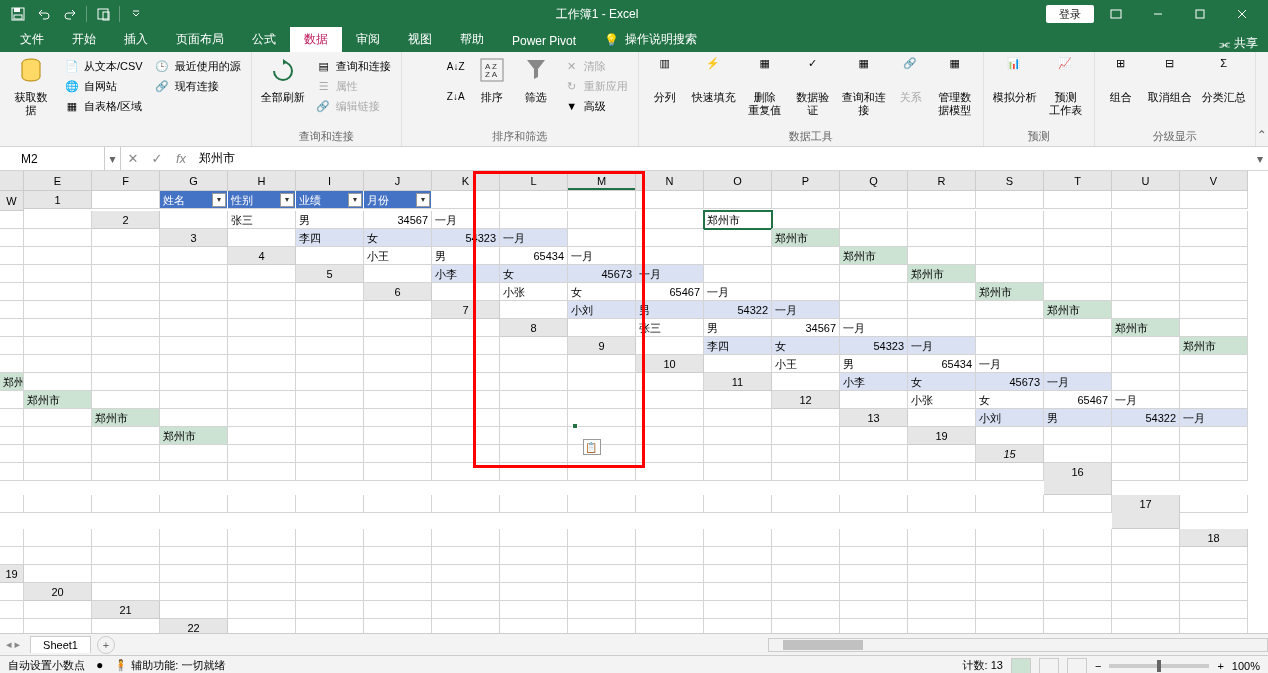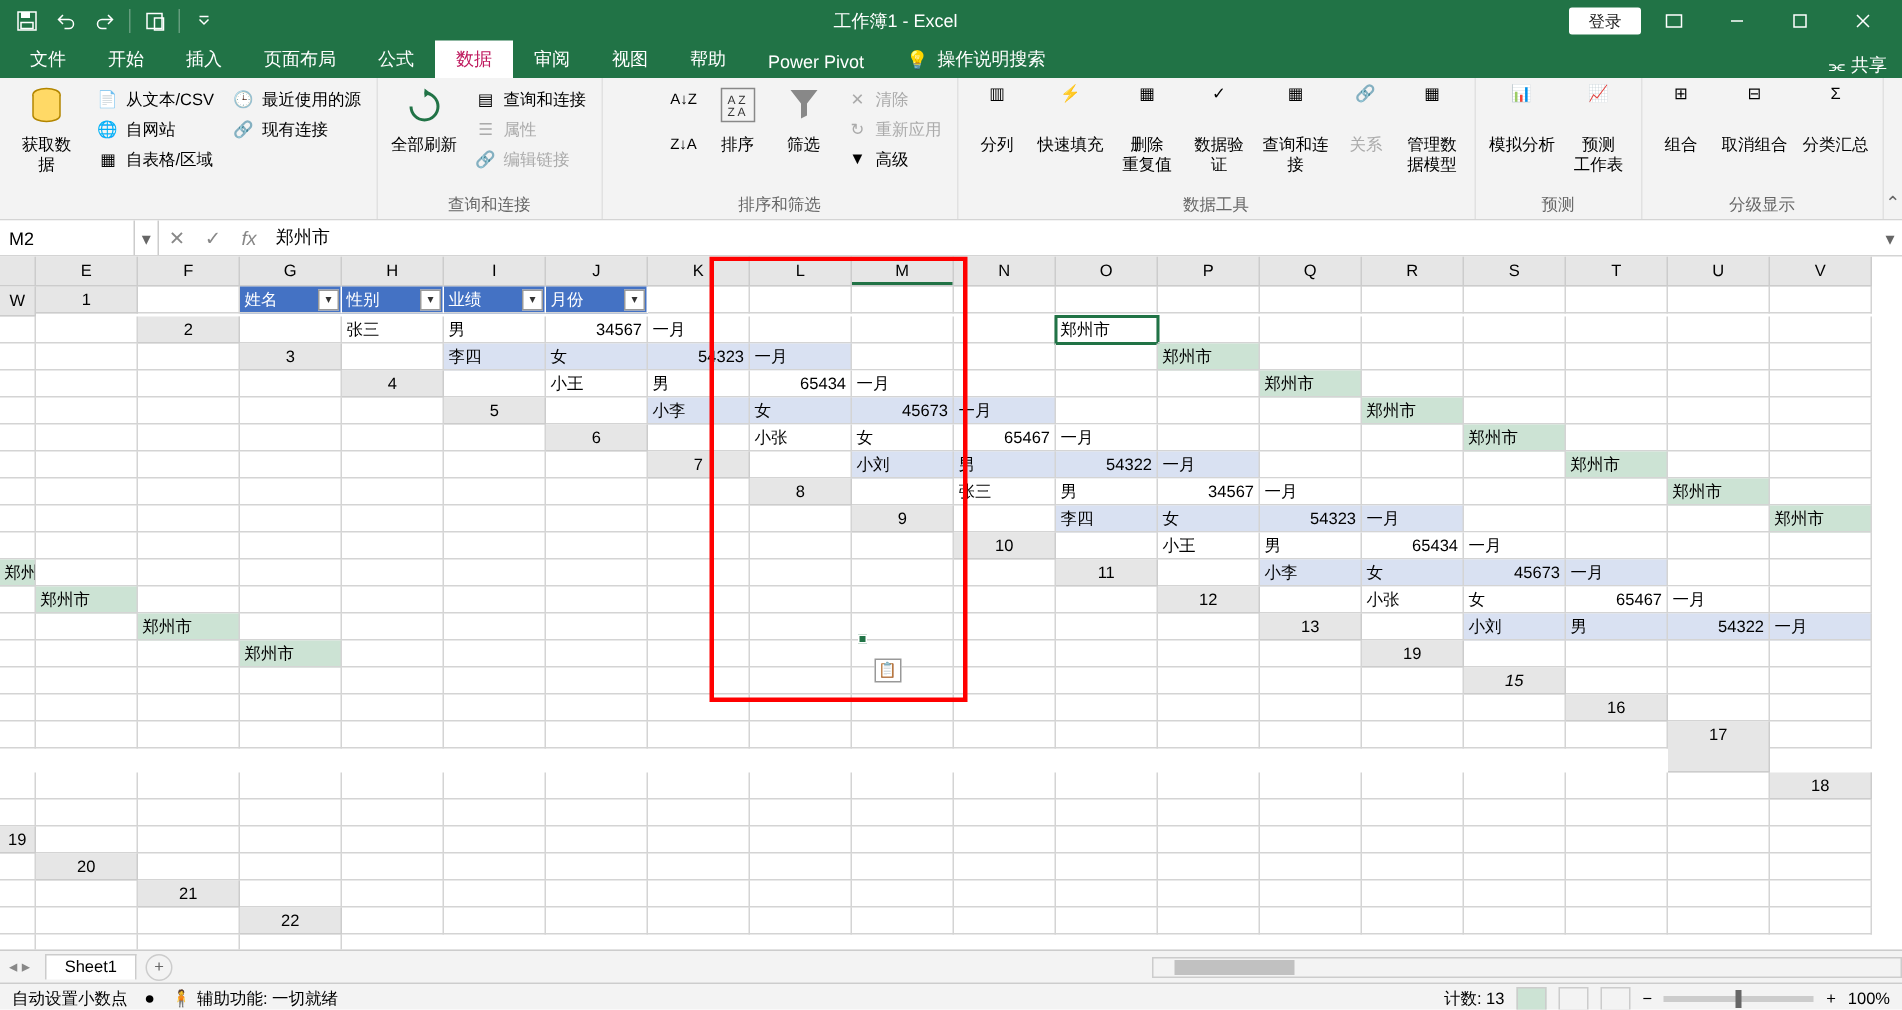--- a/index.html
+++ b/index.html
@@ -29,21 +29,21 @@
 .big-btn { display: flex; flex-direction: column; align-items: center; justify-content: flex-start; width: 50px; padding-top: 2px; cursor: pointer; font-size: 11px; text-align: center; line-height: 1.2; }
 .big-btn .ico { width: 32px; height: 32px; display: flex; justify-content: center; margin-bottom: 2px; }
 .small-btns { display: flex; flex-direction: column; gap: 2px; padding-top: 2px; }
 .small-btn { display: flex; align-items: center; gap: 4px; font-size: 11px; cursor: pointer; padding: 1px 4px; white-space: nowrap; }
 .small-btn.disabled { color: #aaa; }
 .small-btn .sico { width: 16px; height: 16px; display: flex; align-items: center; justify-content: center; }
 .ribbon-collapse { width: 16px; display: flex; align-items: flex-end; justify-content: center; padding-bottom: 4px; color: #666; cursor: pointer; }
 
 
 .formula-bar { height: 24px; border-bottom: 1px solid #d4d4d4; display: flex; align-items: center; background: #fff; }
-.name-box { width: 90px; border-right: 1px solid #ccc; padding: 0 6px; font-size: 12px; height: 100%; display: flex; align-items: center; }
+.name-box { width: 90px; border-right: 1px solid #ccc; padding: 0 6px; font-size: 12px; height: 100%; display: flex; align-items: center; margin-left: 15px; }
 .name-box-dd { width: 16px; text-align: center; color: #666; cursor: pointer; border-right: 1px solid #ccc; height: 100%; display: flex; align-items: center; justify-content: center; }
 .fb-btns { display: flex; }
 .fb-btn { width: 24px; text-align: center; color: #888; cursor: pointer; font-size: 13px; }
 .fb-fx { font-style: italic; }
 .formula-input { flex: 1; padding: 0 6px; font-size: 12px; border: none; outline: none; }
 .fb-expand { width: 16px; text-align: center; color: #666; cursor: pointer; }
 
 
 .grid-area { position: relative; height: 462px; overflow: hidden; }
 .grid { display: grid; grid-template-columns: 24px repeat(18, 68px); }
@@ -687,21 +687,21 @@
       <div class="cell"></div>
       <div class="cell"></div>
       <div class="cell"></div>
       <div class="cell"></div>
       <div class="cell"></div>
       <div class="cell"></div>
       <div class="cell"></div>
       <div class="cell"></div>
       <div class="cell"></div>
       <div class="cell"></div>
-      <div class="rowhdr" style="height:18px;line-height:18px;">16</div>
+      <div class="rowhdr" style="height:32px;line-height:18px;">16</div>
       <div class="cell"></div>
       <div class="cell"></div>
       <div class="cell"></div>
       <div class="cell"></div>
       <div class="cell"></div>
       <div class="cell"></div>
       <div class="cell"></div>
       <div class="cell"></div>
       <div class="cell"></div>
       <div class="cell"></div>

